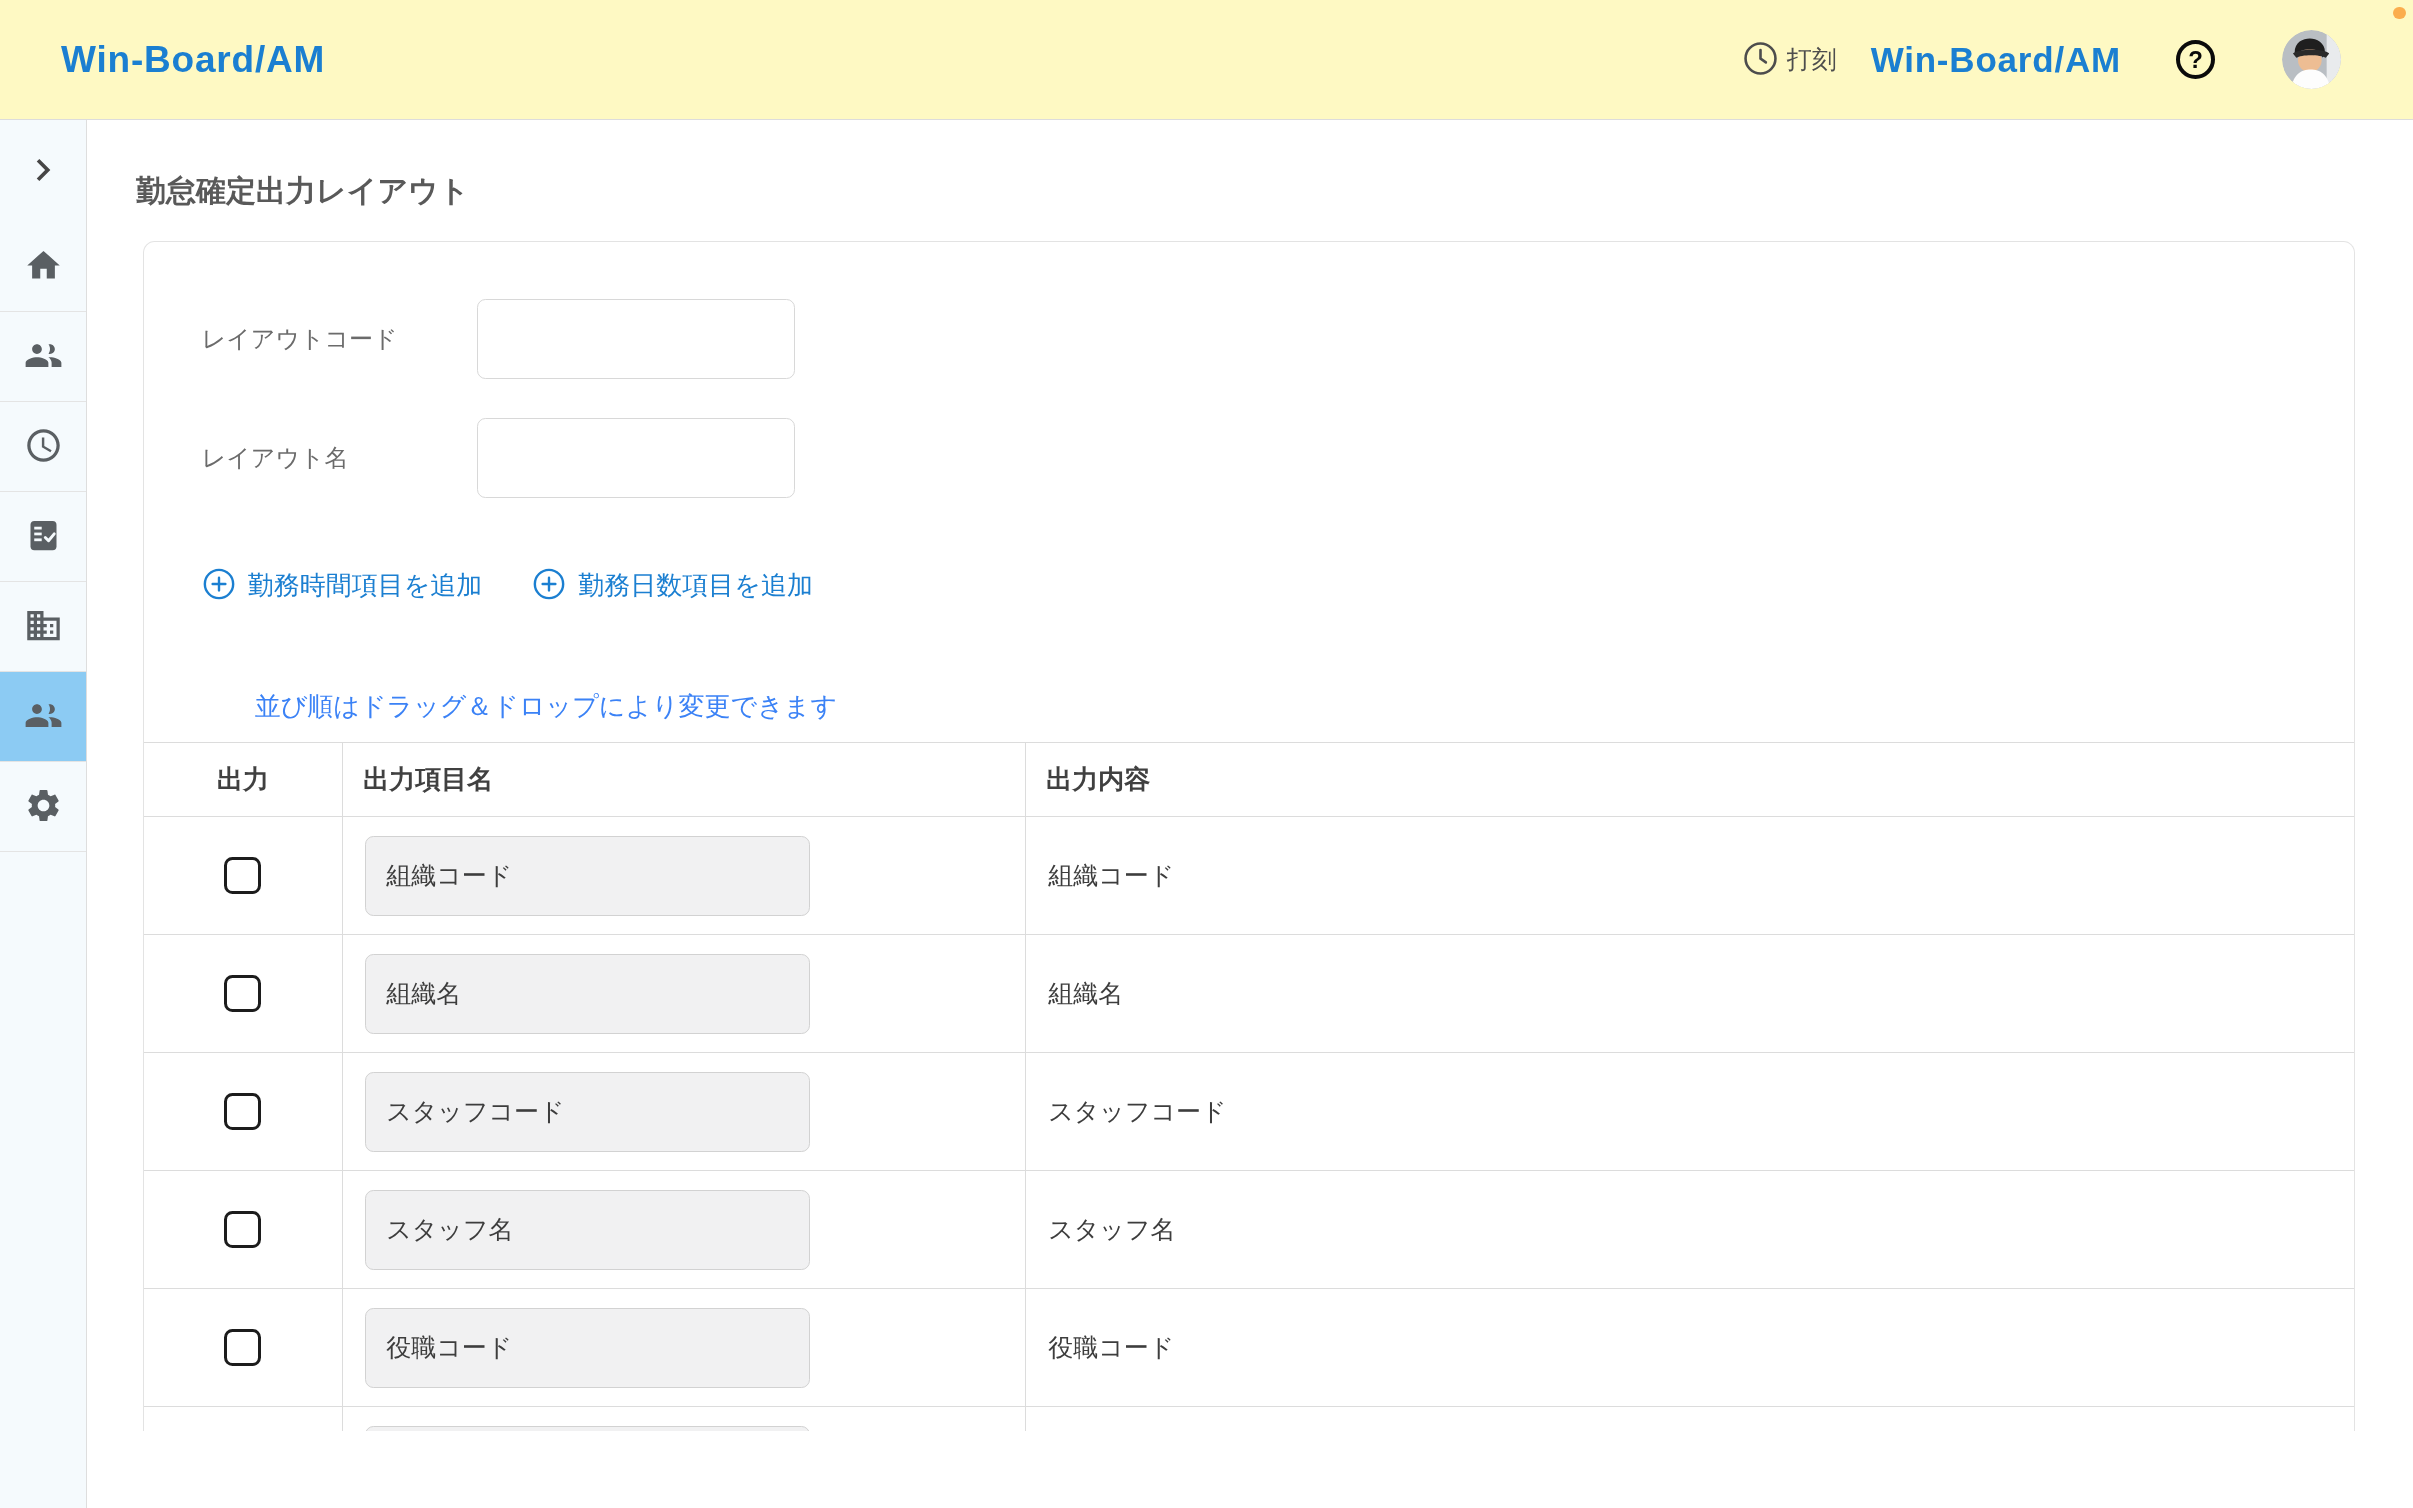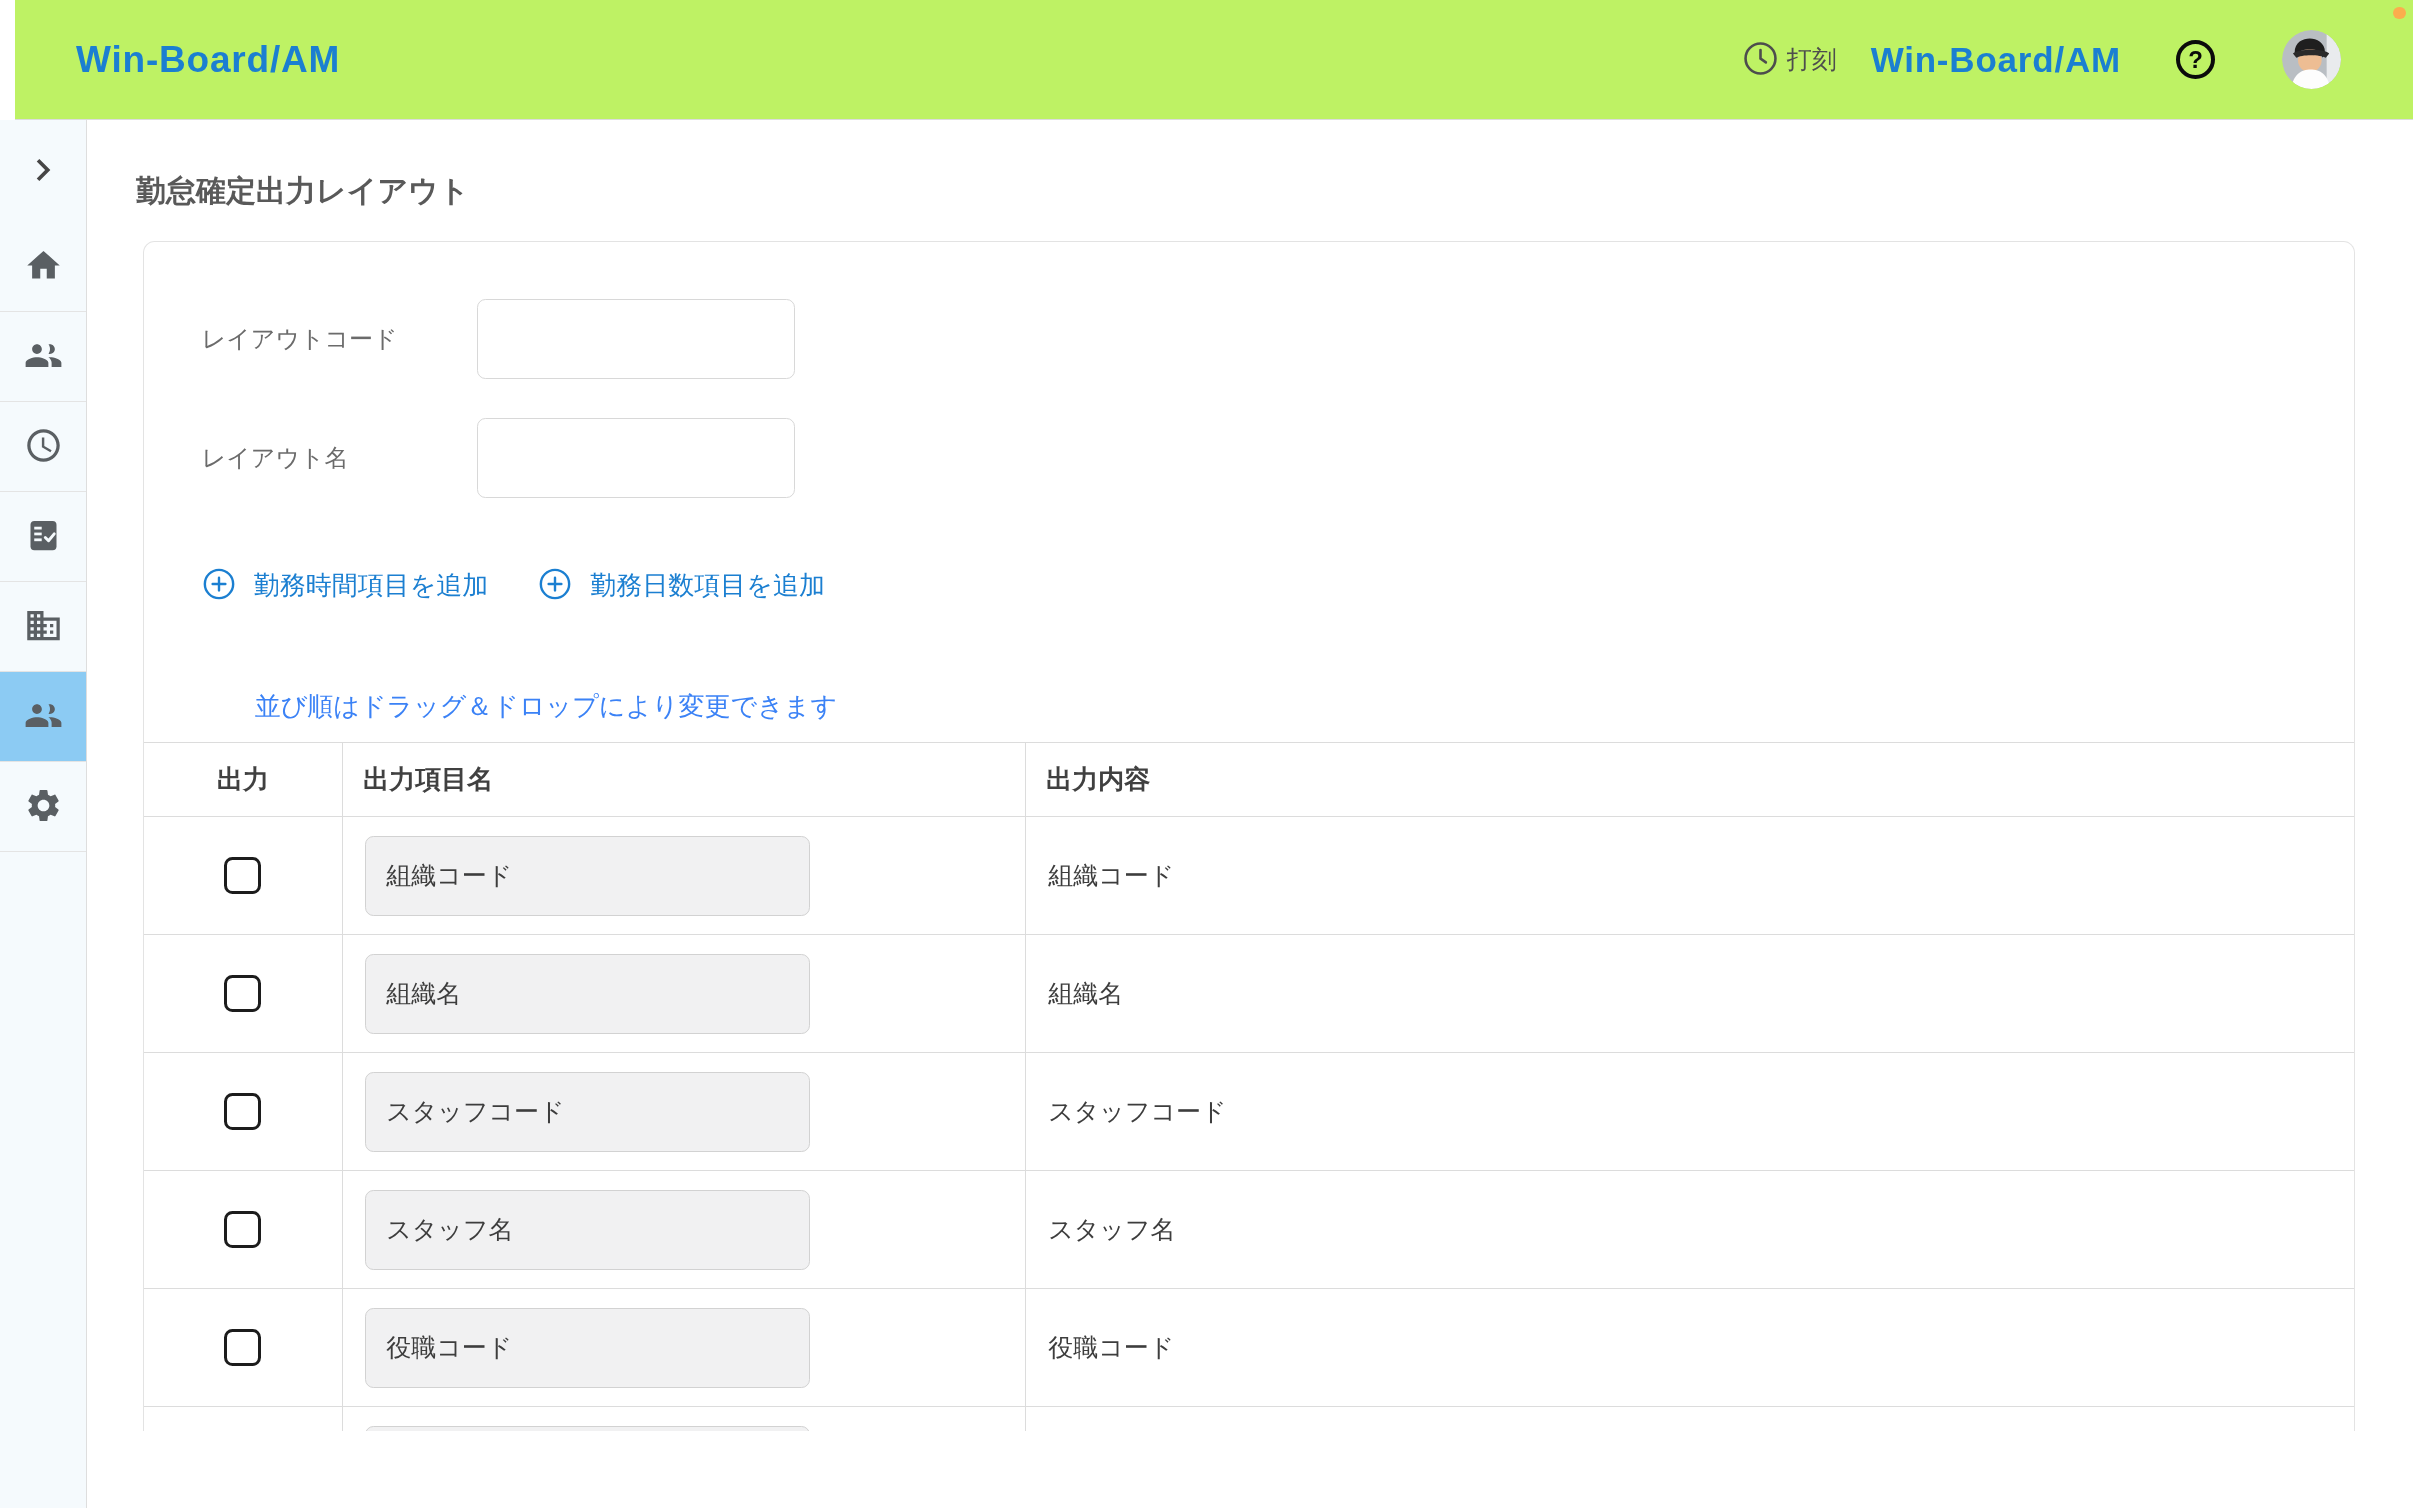--- a/index.html
+++ b/index.html
@@ -1,22 +1,22 @@
 <!DOCTYPE html>
 <html style="font-size:13.4px"><head>
 <meta charset="utf-8">
 <style>
   * { margin:0; padding:0; box-sizing:border-box; }
   html,body { width:2413px; height:1508px; overflow:hidden; background:#fff;
               font-family:"Liberation Sans","DejaVu Sans",sans-serif; }
 
   
-  .app-header { height:120px; background:#bef264; border-bottom:1.7px solid #dcdcdc;
+  .app-header { height:120px; background:#fef9c3; border-bottom:1.7px solid #dcdcdc;
                 display:flex; align-items:center; justify-content:space-between;
-                padding:0 72px 0 61px; position:relative;margin-left:15px; }
+                padding:0 72px 0 61px; position:relative; }
   .logo { color:#1b7fd1; font-size:37px; font-weight:700; letter-spacing:0.8px; }
   .header-right { display:flex; align-items:center; }
   .punch { display:flex; align-items:center; gap:7px; cursor:pointer; }
   .punch-label { color:#4d4d4d; font-size:25px; }
   .product-name { color:#1b7fd1; font-size:35px; font-weight:700; letter-spacing:0.8px; margin-left:34px; }
   .help-btn { width:39px; height:39px; border:4.2px solid #0b0b0b; border-radius:50%;
               display:flex; align-items:center; justify-content:center; margin-left:55px;
               color:#0b0b0b; font-size:24px; font-weight:800; }
   .avatar { width:59px; height:59px; border-radius:50%; overflow:hidden; margin-left:67px; flex:none; }
   .recording-dot { position:absolute; left:2393px; top:6.7px; width:12.6px; height:12.6px;
@@ -41,21 +41,21 @@
   .card { margin:32px 0 0 6.7px; width:2212px; height:1190px; background:#fff;
           border:1.7px solid #e3e3e3; border-bottom:0; border-radius:11.7px 11.7px 0 0; overflow:hidden; }
 
   .form-area { padding:57px 0 0 58px; }
   .form-row { display:flex; align-items:center; margin-bottom:39px; }
   .form-label { width:275px; font-size:24px; color:#6b6b6b; }
   .form-input { width:318px; height:80px; border:1.7px solid #d8d8d8; border-radius:8.4px;
                 background:#fff; font-size:25px; color:#3d3d3d; padding:0 18.4px; outline:none; }
 
   .links-row { display:flex; align-items:center; gap:50px; margin-top:67px; height:40px; }
-  .add-link { display:flex; align-items:center; gap:18px; cursor:pointer; }
+  .add-link { display:flex; align-items:center; gap:12px; cursor:pointer; }
   .add-link svg { width:34px; height:34px; }
   .add-link-label { color:#1b7fd1; font-size:26px; font-weight:500; }
 
   .hint { margin:86px 0 0 53px; color:#3b82f6; font-size:26px; font-weight:500; line-height:30px; }
 
   
   table { width:100%; border-collapse:collapse; table-layout:fixed; margin-top:21px; }
   col.c1 { width:199px; } col.c2 { width:683px; } col.c3 { width:auto; }
   th { height:74px; border-top:1.7px solid #dcdcdc; font-size:26px; font-weight:700; color:#404040;
        text-align:left; padding-left:20px; background:#fff; }

